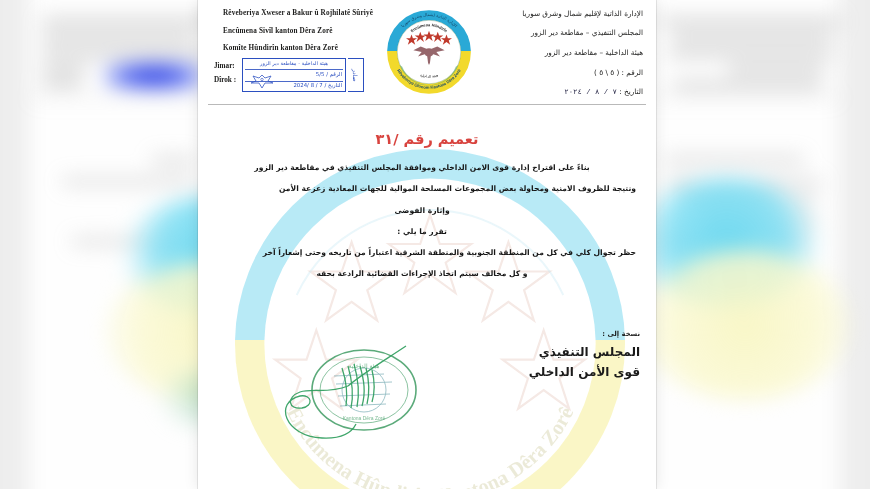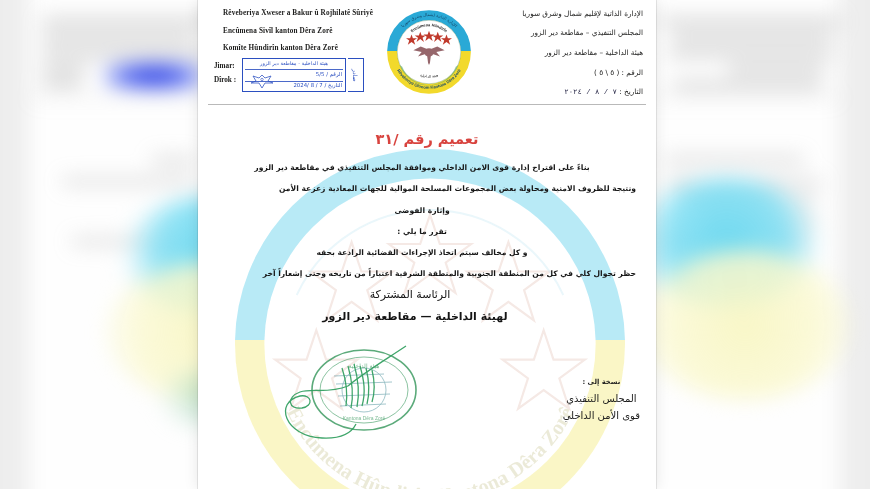--- a/index.html
+++ b/index.html
@@ -318,34 +318,33 @@
     font-weight: bold;
     color: #141414;
     padding-right: 24px;
   }
 
   .cc {
     position: absolute;
     right: 16px;
     top: 330px;
     direction: rtl;
-    text-align: center;
-    margin-top: 48px;
+    text-align: right;
   }
   .cc-title {
     font-family: "DejaVu Sans", sans-serif;
     font-size: 6.8px;
     font-weight: bold;
     color: #1a1a1a;
     margin-bottom: 7px;
   }
   .cc-item {
     font-family: "DejaVu Sans", sans-serif;
-    font-size: 10px;
-    font-weight: normal;
+    font-size: 12px;
+    font-weight: bold;
     color: #1a1a1a;
     margin-bottom: 6px;
   }
 
   .signature-ink {
     position: absolute;
     left: 58px;
     top: 328px;
     width: 200px;
     height: 115px;
@@ -534,28 +533,24 @@
 
         <div class="hrule"></div>
       </div>
 
       <div class="body">
         <div class="title">تعميم رقم /٣١</div>
         <div class="para rightline">بناءً على اقتراح إدارة قوى الامن الداخلي  وموافقة المجلس التنفيذي في مقاطعة دير الزور</div>
         <div class="para justified">ونتيجة للظروف الامنية ومحاولة بعض المجموعات المسلحة الموالية للجهات المعادية زعزعة الأمن</div>
         <div class="para short">وإثارة الفوضى</div>
         <div class="para short">تقرر ما يلي :</div>
+        <div class="para justified">حظر تجوال كلي في كل من المنطقة الجنوبية والمنطقة الشرقية اعتباراً من تاريخه وحتى إشعاراً آخر</div>
         <div class="para rightline">و كل مخالف  سيتم اتخاذ الإجراءات القضائية الرادعة بحقه</div>
-        <div class="para justified">حظر تجوال كلي في كل من المنطقة الجنوبية والمنطقة الشرقية اعتباراً من تاريخه وحتى إشعاراً آخر</div>
       </div>
 
-      <div class="sig">
-        <div class="sig-l1">الرئاسة المشتركة</div>
-        <div class="sig-l2">لهيئة الداخلية — مقاطعة دير الزور</div>
-      </div>
 
       <svg class="signature-ink" viewBox="0 0 200 115">
         <g>
           <ellipse cx="108" cy="62" rx="52" ry="40" fill="none" stroke="#3e9b63" stroke-width="1.6" opacity=".85"></ellipse>
           <ellipse cx="108" cy="62" rx="44" ry="33" fill="none" stroke="#3e9b63" stroke-width="1" opacity=".6"></ellipse>
           <g stroke="#2f7f8c" stroke-width=".8" opacity=".55" fill="none">
             <path d="M78 48 L128 46"></path>
               <path d="M80 56 L136 54"></path>
             <path d="M82 68 L134 66"></path>
               <path d="M84 78 L130 76"></path>

